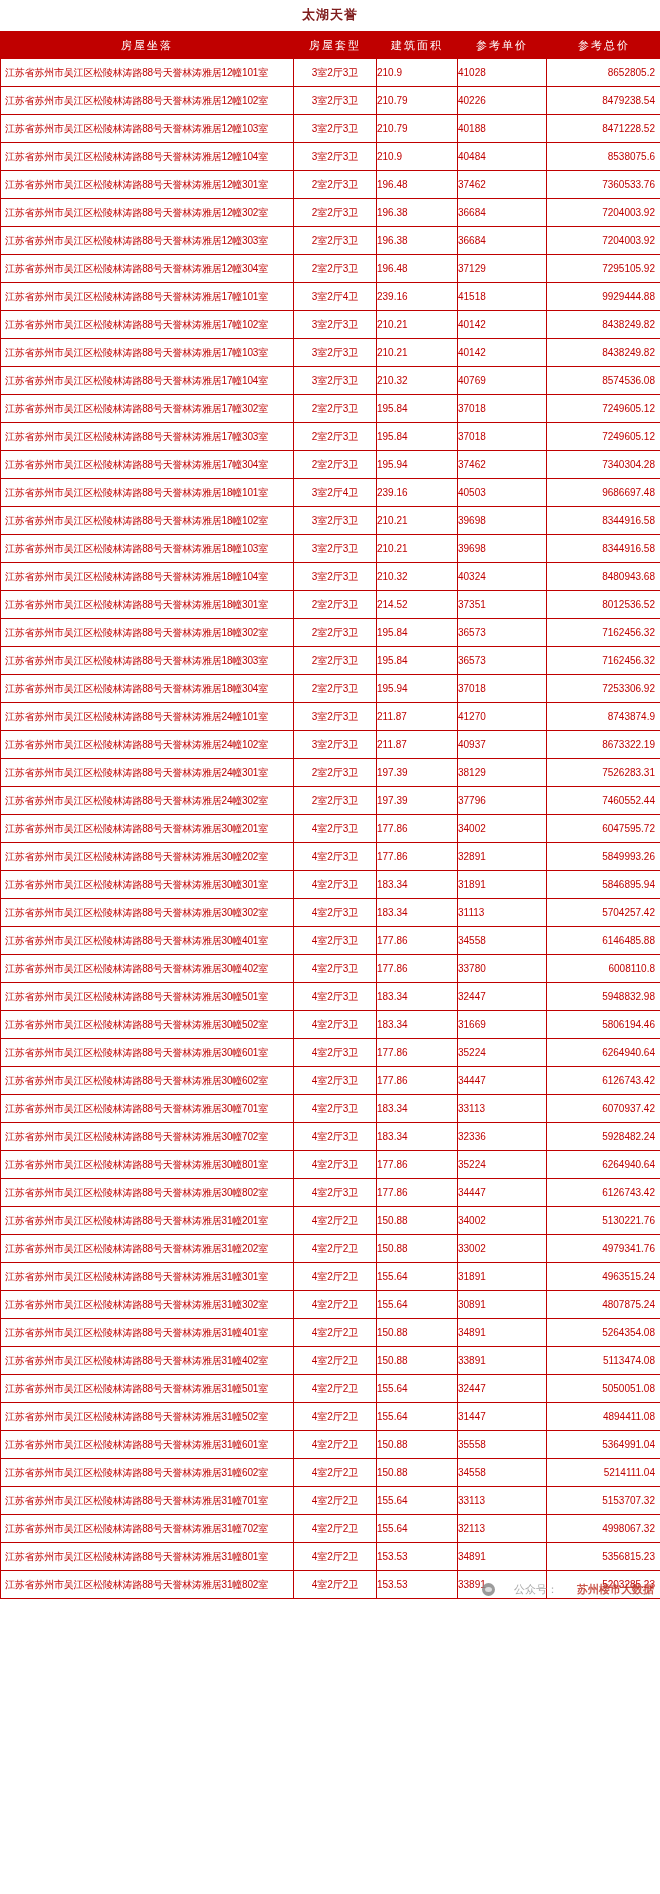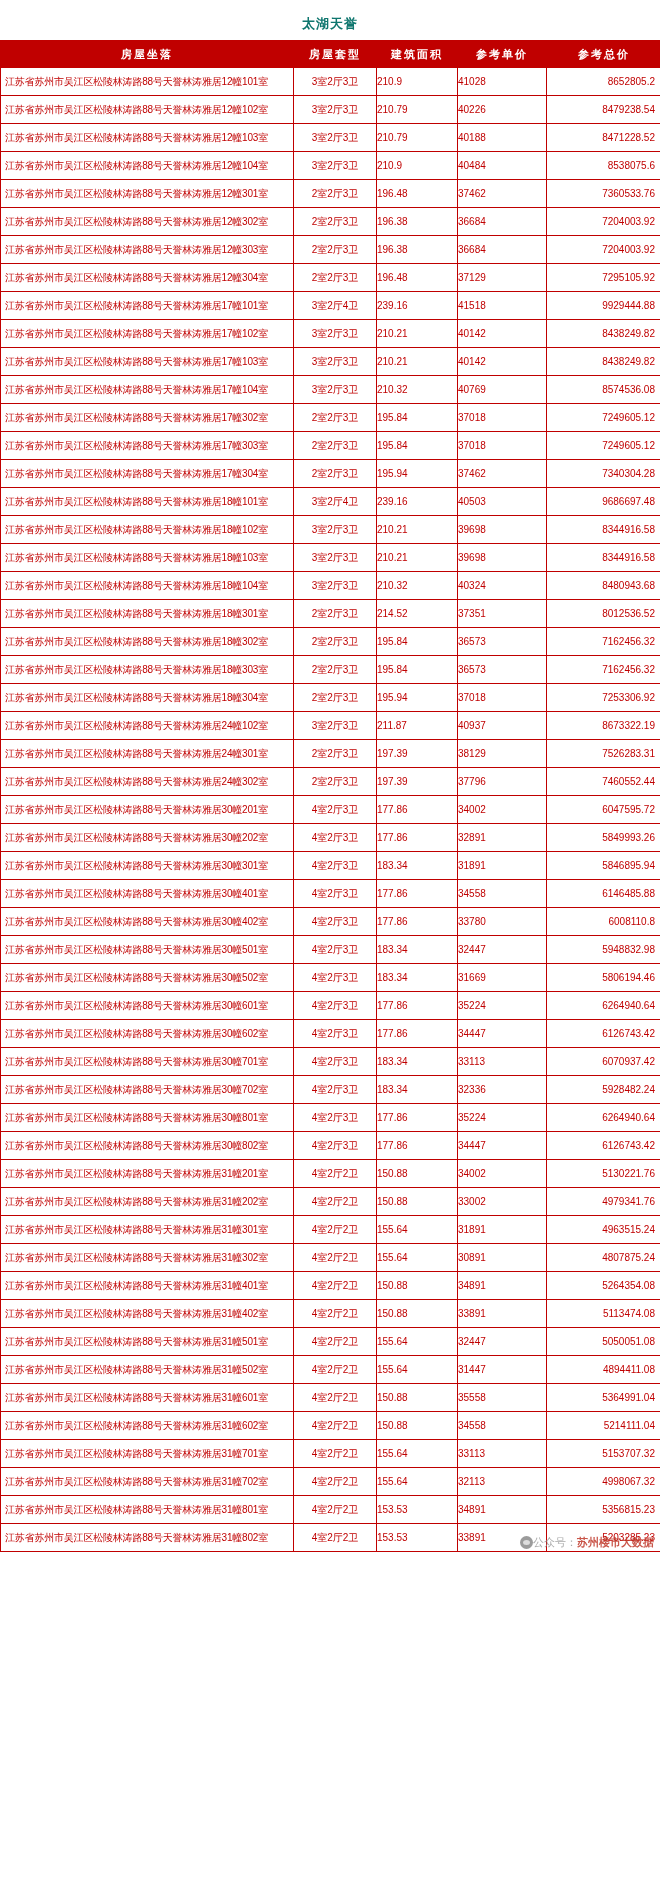--- a/index.html
+++ b/index.html
@@ -13,43 +13,43 @@
   }
   .page {
     width: 660px;
     box-sizing: border-box;
     position: relative;
   }
   .doc-title {
     text-align: center;
     font-size: 13px;
     font-weight: bold;
-    color: #0f766e;
-    padding: 15px 0 7px 0;
+    color: #7f1d1d;
+    padding: 6px 0 7px 0;
     letter-spacing: 1px;
   }
   table.grid {
     border-collapse: collapse;
     width: 660px;
     table-layout: fixed;
   }
   table.grid th, table.grid td {
     border: 1px solid #c00000;
     font-size: 10px;
     color: #c00000;
     padding: 0;
     height: 27px;
     line-height: 27px;
     overflow: hidden;
     white-space: nowrap;
   }
   table.grid thead th {
     background: #c00000;
     color: #ffffff;
-    font-weight: bold;
+    font-weight: normal;
     font-size: 11px;
     text-align: center;
     height: 26px;
     line-height: 26px;
     border: 1px solid #c00000;
     letter-spacing: 2px;
   }
   .col-addr { width: 292px; text-align: left; padding-left: 4px !important; letter-spacing: -0.2px;}
   .col-type { width: 82px; text-align: center; }
   .col-area { width: 80px; text-align: left; padding-right: 6px !important; }
@@ -59,21 +59,21 @@
   thead .col-area, thead .col-price, thead .col-total { text-align: center; padding-right: 0 !important; }
 
   .watermark {
     position: absolute;
     right: 6px;
     bottom: 2px;
     font-size: 11px;
     color: #9a9a9a;
     display: flex;
     align-items: center;
-    gap: 0;
+    gap: 19px;
     font-family: "Liberation Sans", sans-serif;
     opacity: 0.85;
   }
   .wm-logo {
     display: inline-block;
     width: 13px;
     height: 13px;
     border-radius: 50%;
     background: #8a8a8a;
     position: relative;
@@ -266,20 +266,27 @@
           <td class="col-total">7162456.32</td>
         </tr>
         <tr>
           <td class="col-addr">江苏省苏州市吴江区松陵林涛路88号天誉林涛雅居18幢304室</td>
           <td class="col-type">2室2厅3卫</td>
           <td class="col-area">195.94</td>
           <td class="col-price">37018</td>
           <td class="col-total">7253306.92</td>
         </tr>
         <tr>
+          <td class="col-addr">江苏省苏州市吴江区松陵林涛路88号天誉林涛雅居24幢101室</td>
+          <td class="col-type">3室2厅3卫</td>
+          <td class="col-area">211.87</td>
+          <td class="col-price">41270</td>
+          <td class="col-total">8743874.9</td>
+        </tr>
+        <tr>
           <td class="col-addr">江苏省苏州市吴江区松陵林涛路88号天誉林涛雅居24幢102室</td>
           <td class="col-type">3室2厅3卫</td>
           <td class="col-area">211.87</td>
           <td class="col-price">40937</td>
           <td class="col-total">8673322.19</td>
         </tr>
         <tr>
           <td class="col-addr">江苏省苏州市吴江区松陵林涛路88号天誉林涛雅居24幢301室</td>
           <td class="col-type">2室2厅3卫</td>
           <td class="col-area">197.39</td>
@@ -306,20 +313,27 @@
           <td class="col-area">177.86</td>
           <td class="col-price">32891</td>
           <td class="col-total">5849993.26</td>
         </tr>
         <tr>
           <td class="col-addr">江苏省苏州市吴江区松陵林涛路88号天誉林涛雅居30幢301室</td>
           <td class="col-type">4室2厅3卫</td>
           <td class="col-area">183.34</td>
           <td class="col-price">31891</td>
           <td class="col-total">5846895.94</td>
+        </tr>
+        <tr>
+          <td class="col-addr">江苏省苏州市吴江区松陵林涛路88号天誉林涛雅居30幢302室</td>
+          <td class="col-type">4室2厅3卫</td>
+          <td class="col-area">183.34</td>
+          <td class="col-price">31113</td>
+          <td class="col-total">5704257.42</td>
         </tr>
         <tr>
           <td class="col-addr">江苏省苏州市吴江区松陵林涛路88号天誉林涛雅居30幢401室</td>
           <td class="col-type">4室2厅3卫</td>
           <td class="col-area">177.86</td>
           <td class="col-price">34558</td>
           <td class="col-total">6146485.88</td>
         </tr>
         <tr>
           <td class="col-addr">江苏省苏州市吴江区松陵林涛路88号天誉林涛雅居30幢402室</td>

